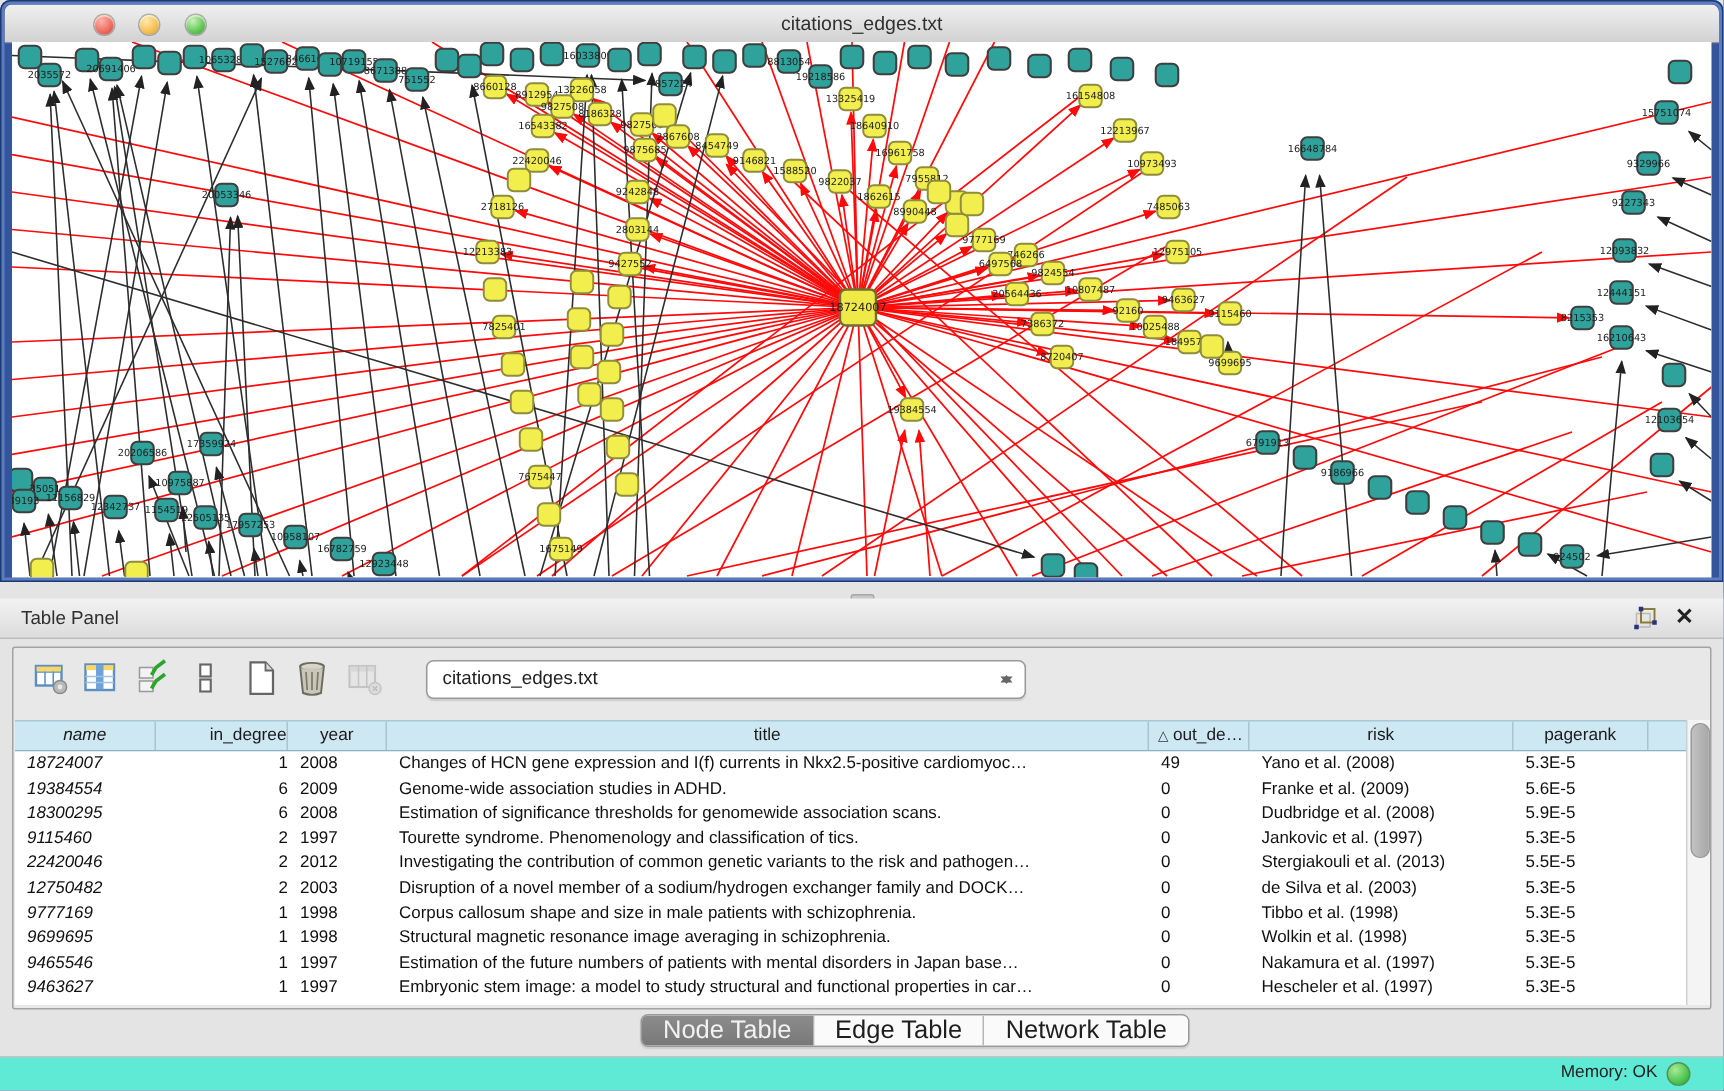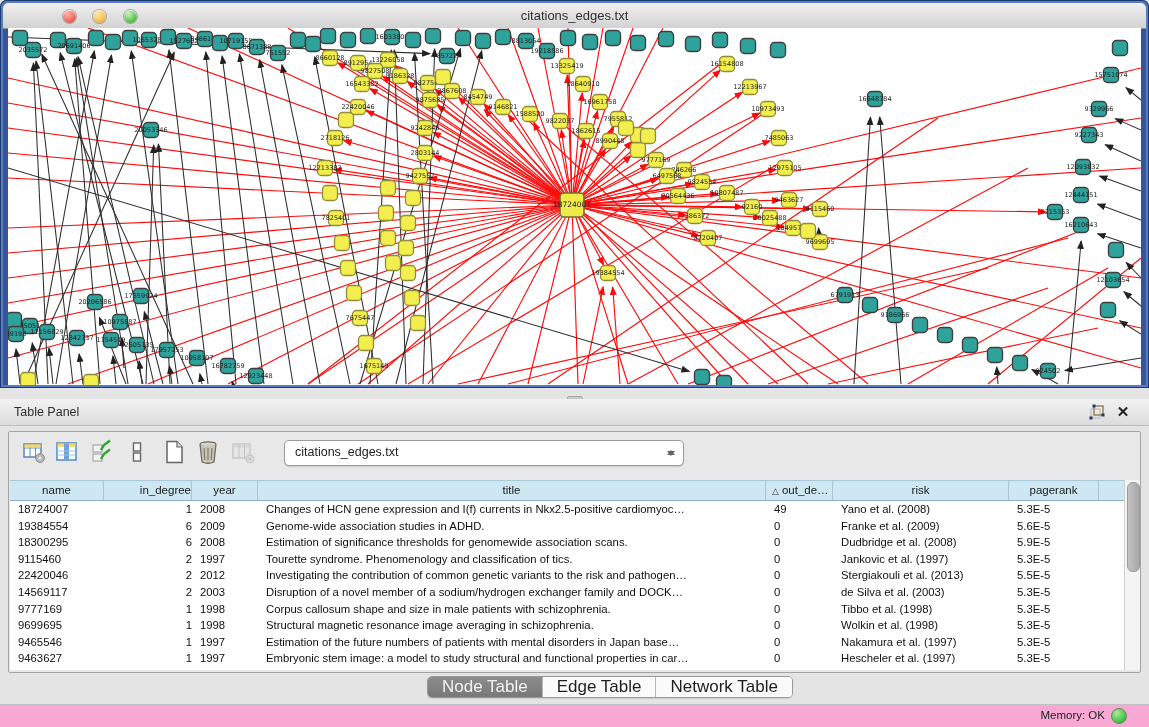--- a/index.html
+++ b/index.html
@@ -56,37 +56,37 @@
   .combo-arrows:after{content:"";position:absolute;left:2px;bottom:1px;border:4px solid transparent;border-top:5px solid #666;}
 
   .datatable{position:absolute;left:1px;top:48px;width:1128px;height:190px;background:#fff;overflow:hidden;}
   .thead{display:flex;height:19px;background:#cde7f3;border-top:1px solid #a9c8d6;border-bottom:1px solid #8fb3c4;}
   .th{font-size:11.5px;color:#1b1b1b;text-align:center;line-height:18px;
     border-right:1px solid #a9c3cf;box-sizing:border-box;overflow:hidden;white-space:nowrap;cursor:pointer;}
   .sorttri{font-size:9px;margin-right:3px;color:#333;}
   .tr{display:flex;height:16.6px;background:#fff;}
   .td{font-size:11.3px;color:#101010;line-height:16.6px;box-sizing:border-box;
     padding-left:8px;overflow:hidden;white-space:nowrap;}
-  .c0{width:94px;} .c1{width:88px;text-align:right;} .c2{width:66px;} .c3{width:508px;}
+  .c0{width:94px;font-style:italic;} .c1{width:88px;text-align:right;} .c2{width:66px;} .c3{width:508px;}
   .c4{width:67px;} .c5{width:176px;} .c6{width:90px;}
   .th.c4{text-align:left;padding-left:6px;}
   .vscroll{position:absolute;right:0px;top:48px;width:15px;height:190px;
     background:#f4f4f4;border-left:1px solid #cfcfcf;}
   .vthumb{position:absolute;left:2px;top:2px;width:11px;height:88px;border-radius:6px;
     background:linear-gradient(90deg,#c2c2c2,#a8a8a8);border:1px solid #9a9a9a;cursor:pointer;}
 
   .tabs-row{position:absolute;left:0;top:281px;width:1149px;height:24px;}
   .segmented{position:absolute;left:427px;top:0;display:flex;border:1px solid #9a9a9a;
     border-radius:5px;overflow:hidden;box-shadow:0 1px 1px rgba(0,0,0,.1);}
   .seg{height:20px;line-height:20px;padding:0 14px;font-size:17px;background:#fafafa;
     color:#1e1e1e;border-right:1px solid #b5b5b5;cursor:pointer;}
   .seg:last-child{border-right:none;}
   .seg.sel{background:linear-gradient(#8c8c8c,#787878);color:#f2f2f2;}
 
-  .status-row{position:absolute;left:0;bottom:0;width:1149px;height:22px;background:#f9a8d4;
+  .status-row{position:absolute;left:0;bottom:0;width:1149px;height:22px;background:#5eead4;
     border-top:1px solid #c2c2c2;}
   .memory{position:absolute;right:44px;top:4px;font-size:11.5px;color:#222;}
   .mem-dot{position:absolute;right:22px;top:3px;width:14px;height:14px;border-radius:50%;
     background:radial-gradient(circle at 35% 30%,#a9e998,#46c44b 65%,#2f9e33);
     border:1px solid #5a8f57;}
 </style>
 </head>
 <body>
 
 <div class="app">
@@ -642,21 +642,21 @@
             <div class="tr">
               <div class="td c0">22420046</div>
               <div class="td c1">2</div>
               <div class="td c2">2012</div>
               <div class="td c3">Investigating the contribution of common genetic variants to the risk and pathogen…</div>
               <div class="td c4">0</div>
               <div class="td c5">Stergiakouli et al. (2013)</div>
               <div class="td c6">5.5E-5</div>
             </div>
             <div class="tr">
-              <div class="td c0">14569117</div>
+              <div class="td c0">12750482</div>
               <div class="td c1">2</div>
               <div class="td c2">2003</div>
               <div class="td c3">Disruption of a novel member of a sodium/hydrogen exchanger family and DOCK…</div>
               <div class="td c4">0</div>
               <div class="td c5">de Silva et al. (2003)</div>
               <div class="td c6">5.3E-5</div>
             </div>
             <div class="tr">
               <div class="td c0">9777169</div>
               <div class="td c1">1</div>

